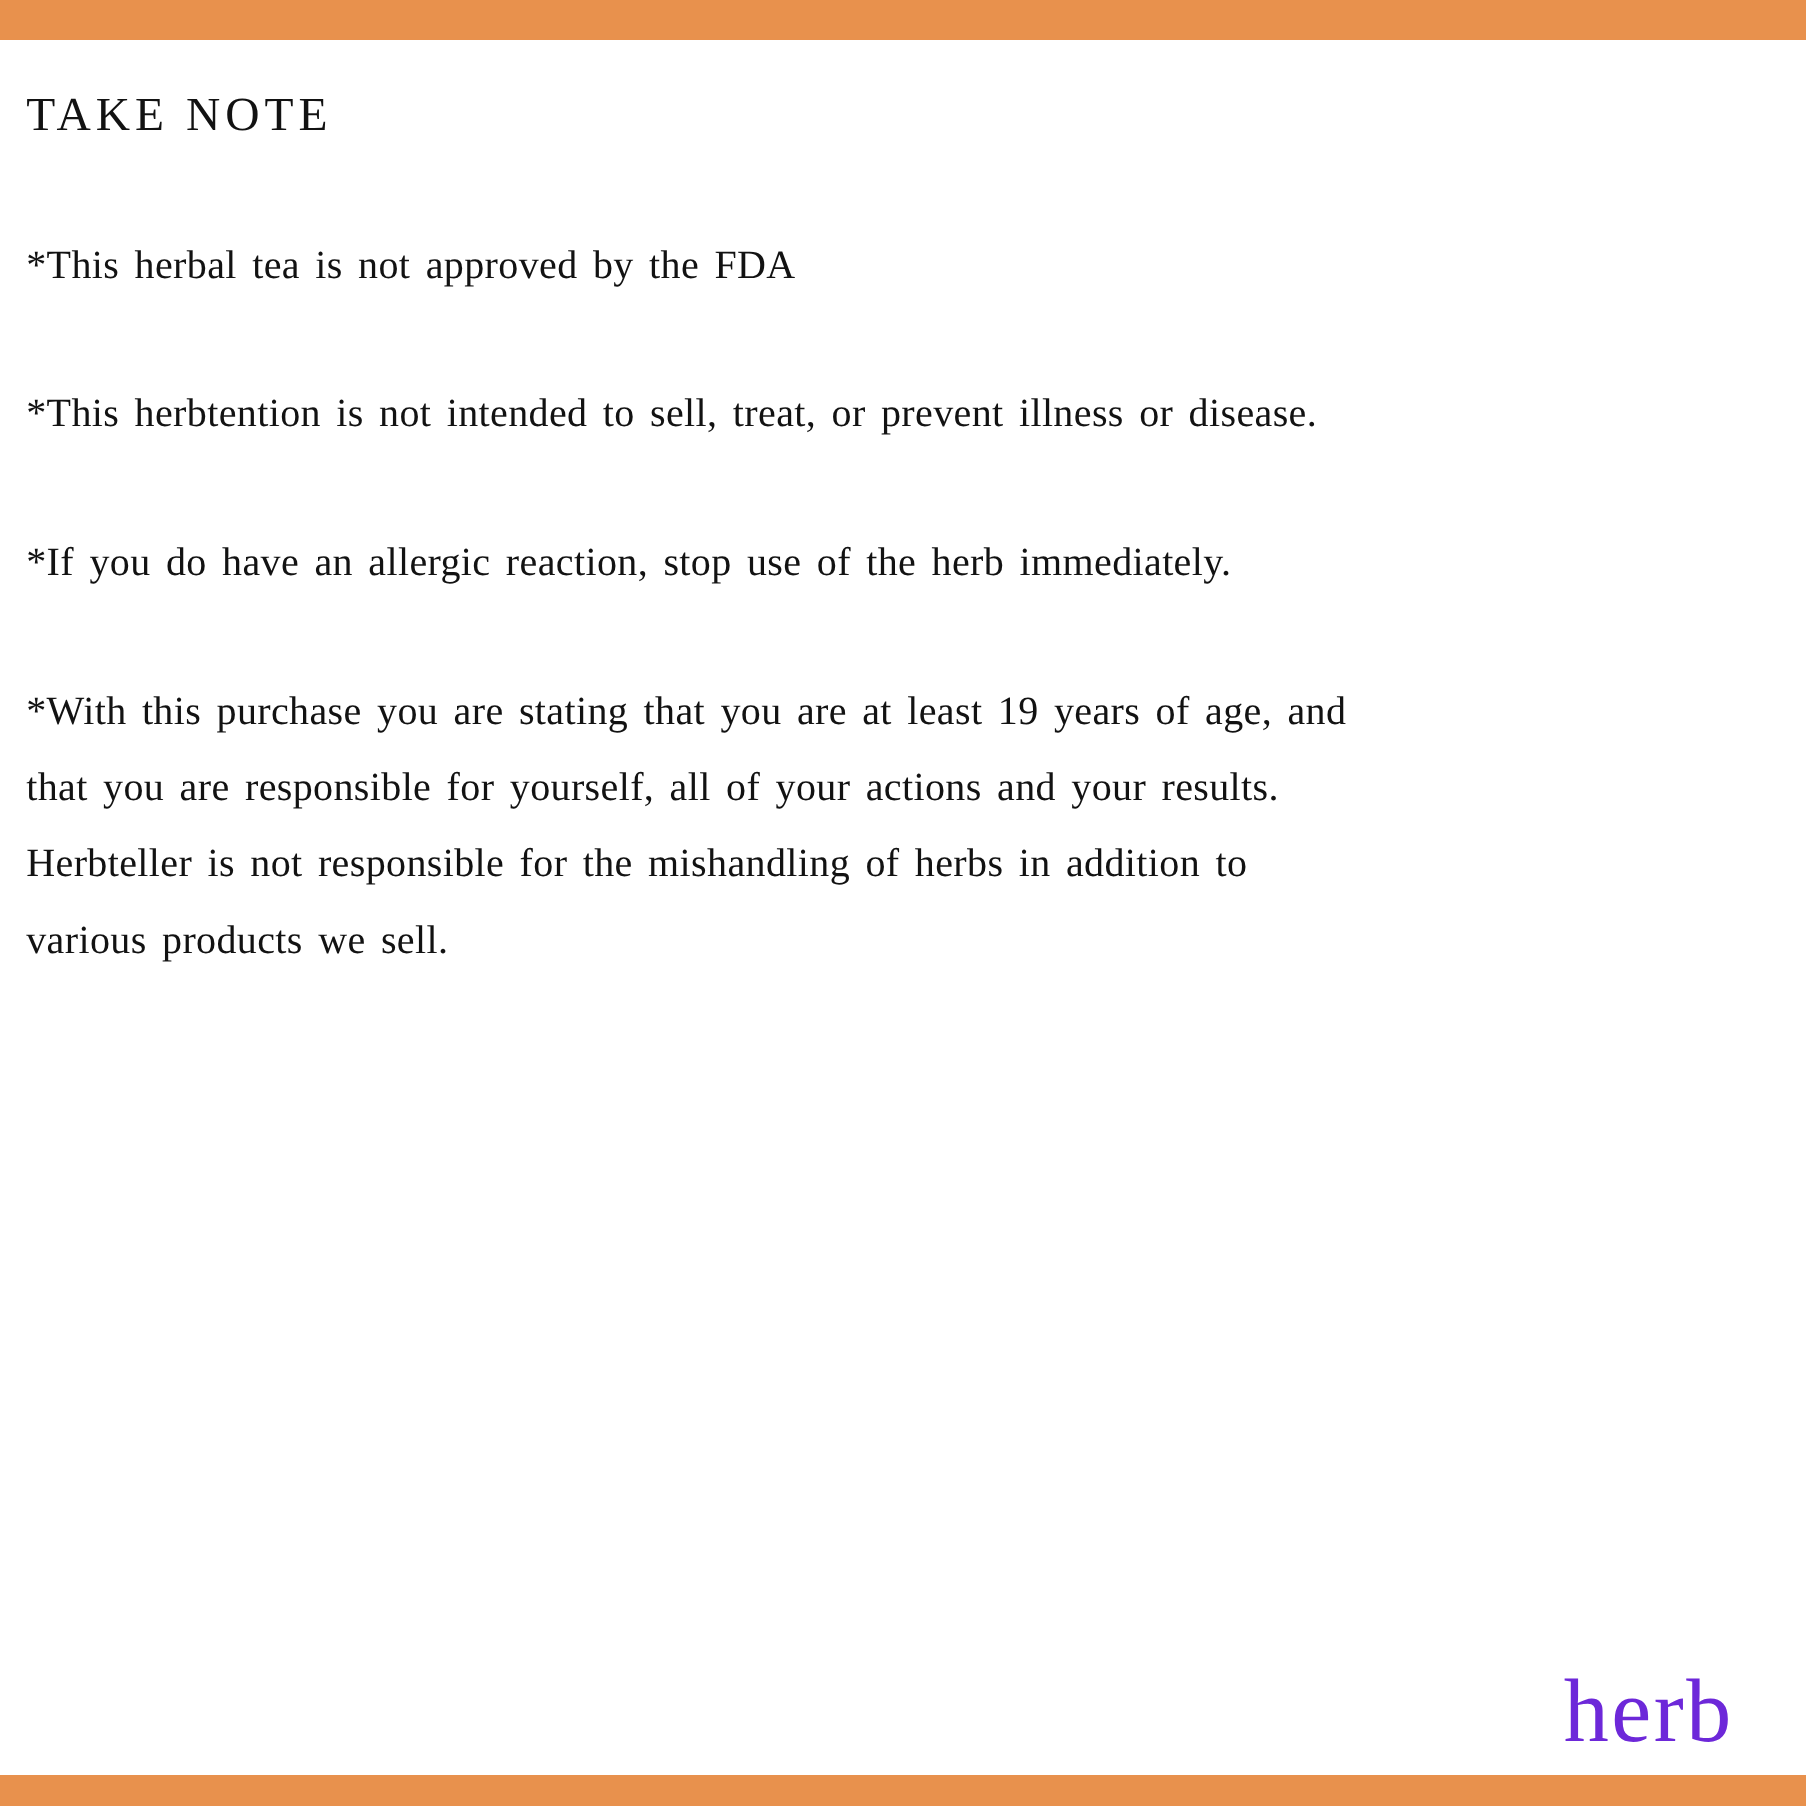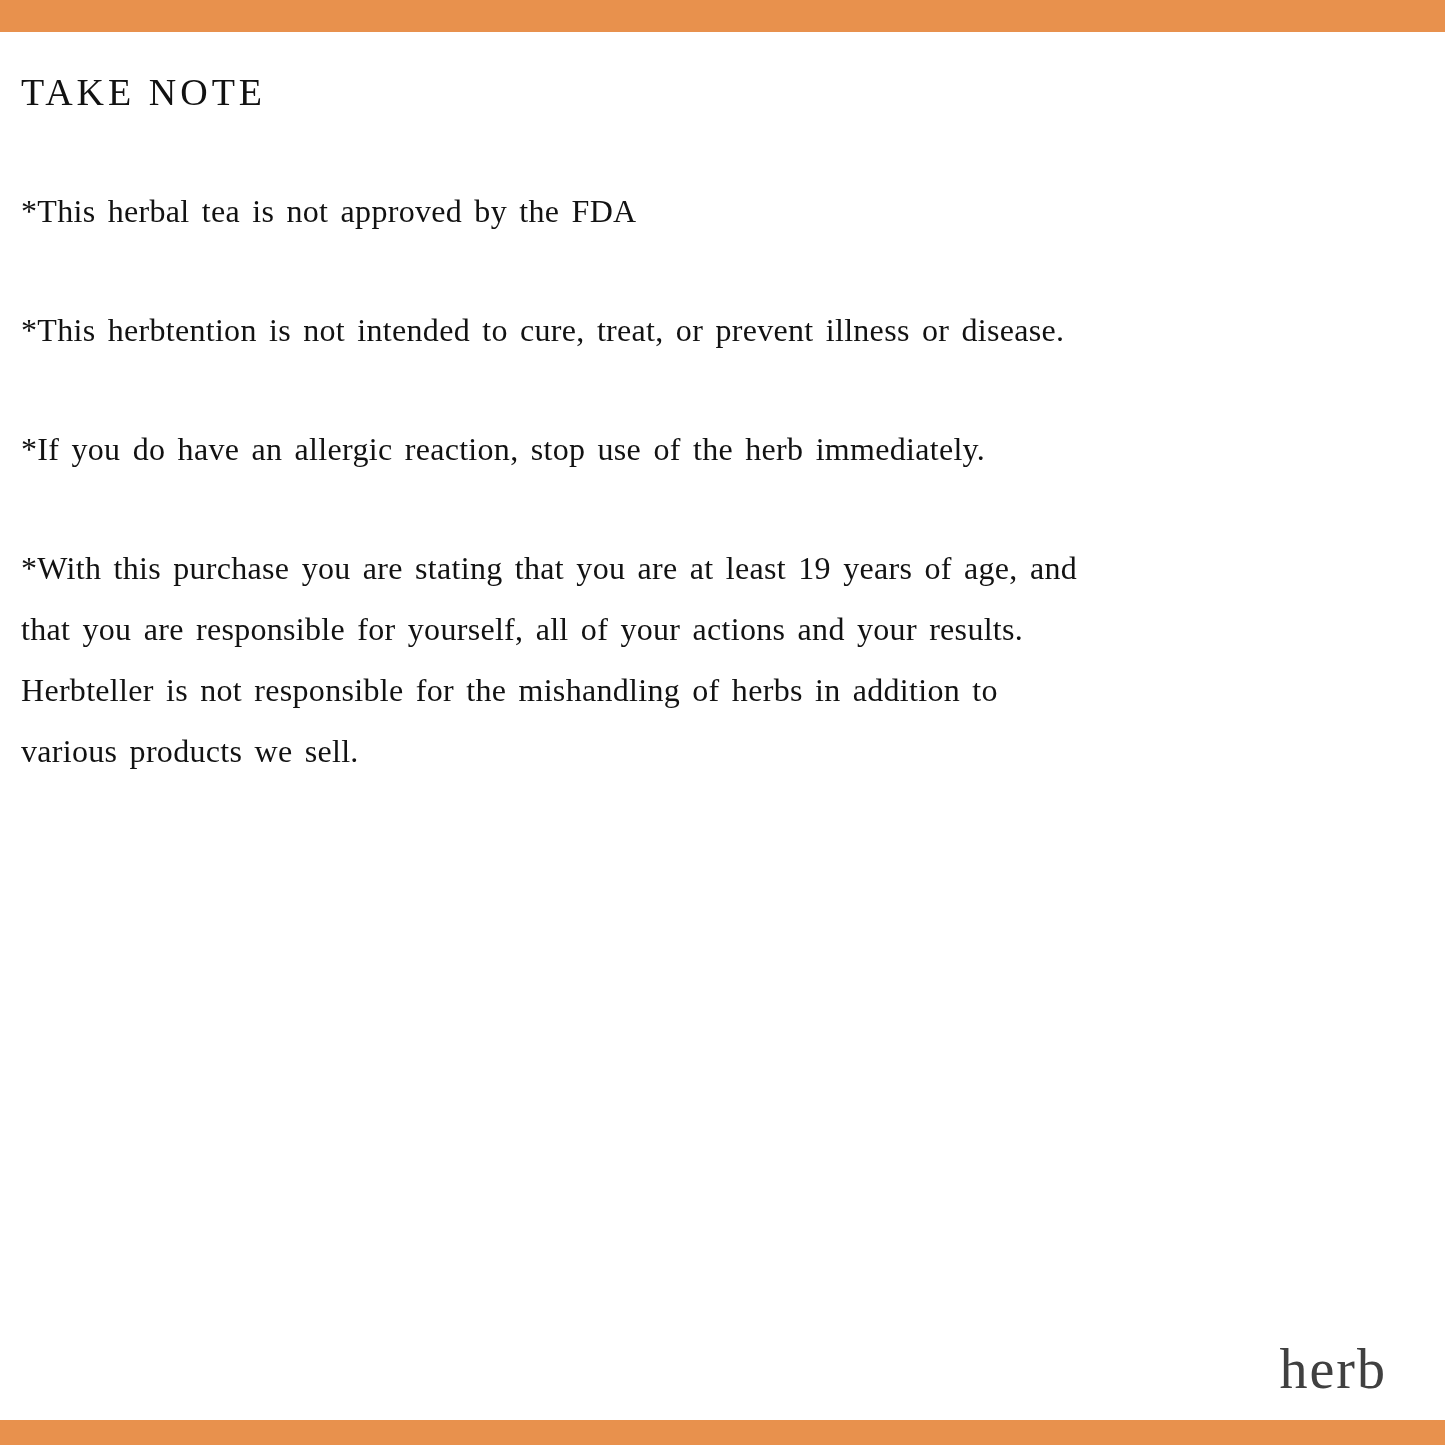--- a/index.html
+++ b/index.html
@@ -45,42 +45,42 @@
     letter-spacing: 0.3px;
     word-spacing: 4px;
     margin: 0 0 58px 0;
     white-space: pre;
   }
   .logo {
     position: absolute;
     right: 58px;
     bottom: 45px;
     text-align: center;
-    font-size: 56px;
+    font-size: 72px;
     line-height: 62px;
     letter-spacing: 2px;
-    color: #404040;
+    color: #6d28d9;
   }
   .logo .logo-line {
     display: block;
   }
 </style>
 </head>
 <body>
 
 <div class="accent-bar top"></div>
 
 <div class="content">
   <h1 class="page-title">TAKE NOTE</h1>
 
   <p class="disclaimer">*This herbal tea is not approved by the FDA</p>
 
 
 
-  <p class="disclaimer">*This herbtention is not intended to cure, treat, or prevent illness or disease.</p>
+  <p class="disclaimer">*This herbtention is not intended to sell, treat, or prevent illness or disease.</p>
 
   <p class="disclaimer">*If you do have an allergic reaction, stop use of the herb immediately.</p>
 
   <p class="disclaimer">*With this purchase you are stating that you are at least 19 years of age, and
 that you are responsible for yourself, all of your actions and your results.
 Herbteller is not responsible for the mishandling of herbs in addition to
 various products we sell.</p>
 </div>
 
 <div class="logo">

